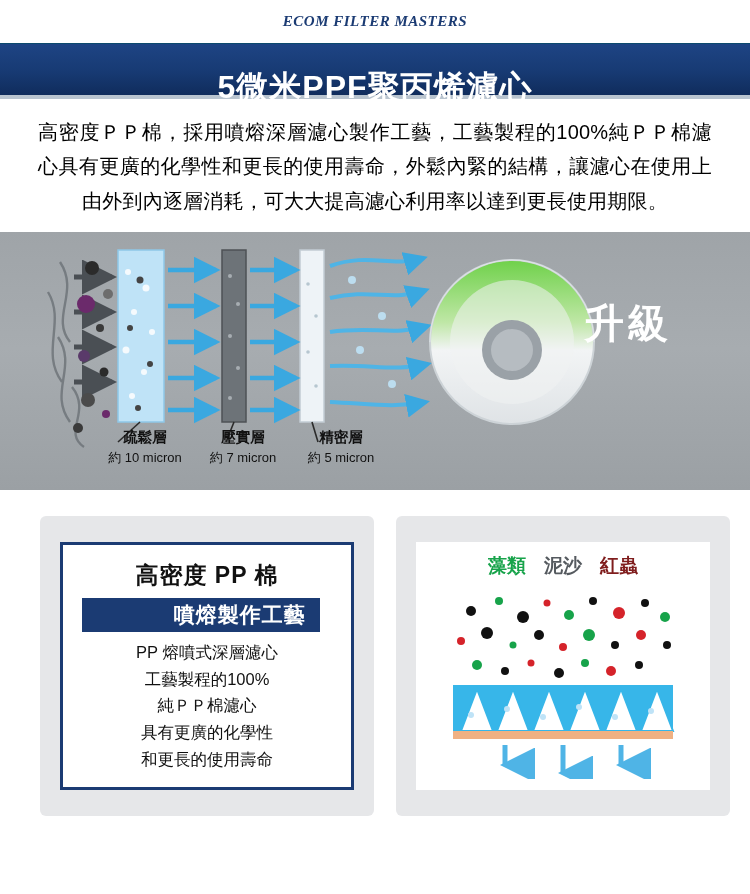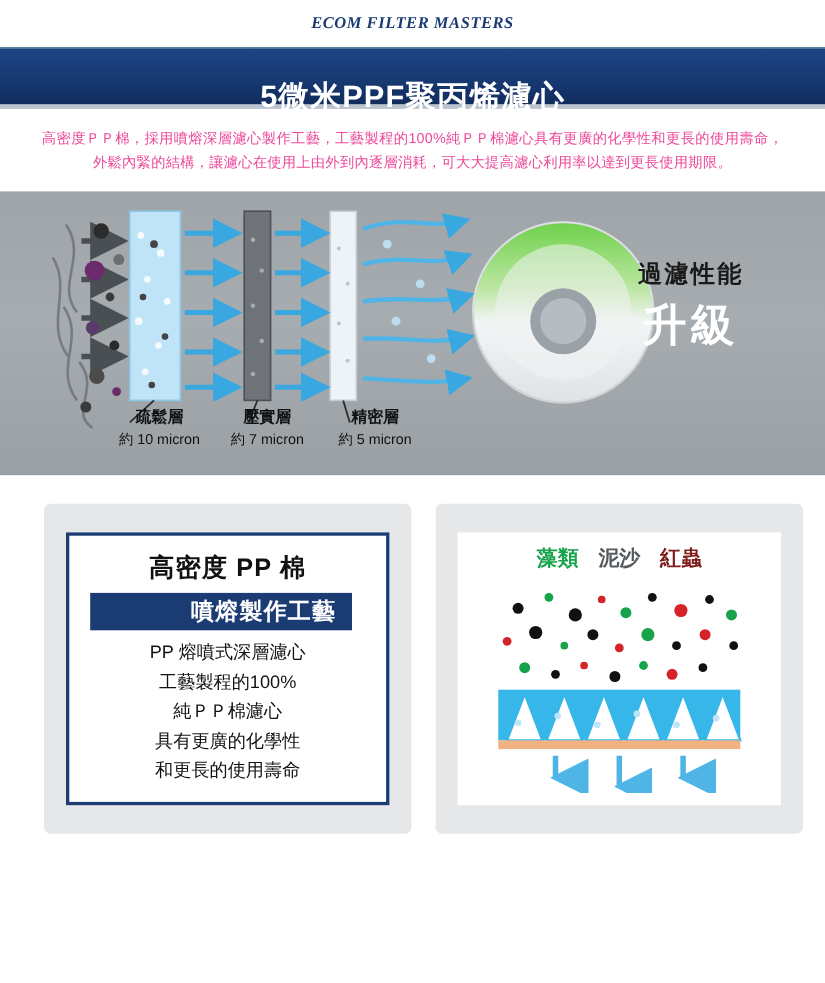--- a/index.html
+++ b/index.html
@@ -30,36 +30,36 @@
   
   .titleband {
     height: 55px;
     background: linear-gradient(180deg,#1e4484 0%, #173a73 55%, #102c5c 100%);
     display: flex; align-items: center; justify-content: center;
     border-bottom: 4px solid #b9c4cf;
     position: relative;
   }
   .titleband .title {
     color: #ffffff;
-    font-size: 28px;
+    font-size: 32px;
     font-weight: 600;
     letter-spacing: 1px;
     margin-top: 36px;
   }
 
   
   .desc {
     background: #ffffff;
     padding: 16px 38px 10px 38px;
     text-align: center;
   }
   .desc p {
-    font-size: 13px;
+    font-size: 20px;
     line-height: 1.72;
-    color: #ec4899;
+    color: #000000;
     letter-spacing: 0.2px;
     text-align: justify;
     text-align-last: center;
   }
 
   
   .diagram {
     position: relative;
     height: 258px;
     margin: 4px 0 0 0;
@@ -287,21 +287,20 @@
         <span class="l1">壓實層</span>
         <span class="l2">約 7 micron</span>
       </div>
       <div class="lab c">
         <span class="l1">精密層</span>
         <span class="l2">約 5 micron</span>
       </div>
     </div>
 
     <div class="perf">
-      <div class="p1">過濾性能</div>
       <div class="p2">升級</div>
     </div>
   </div>
 
   <div class="cards">
 
     <div class="card card-left">
       <div class="inner">
         <div class="cl-title">高密度 PP 棉</div>
         <div class="cl-band">噴熔製作工藝</div>

